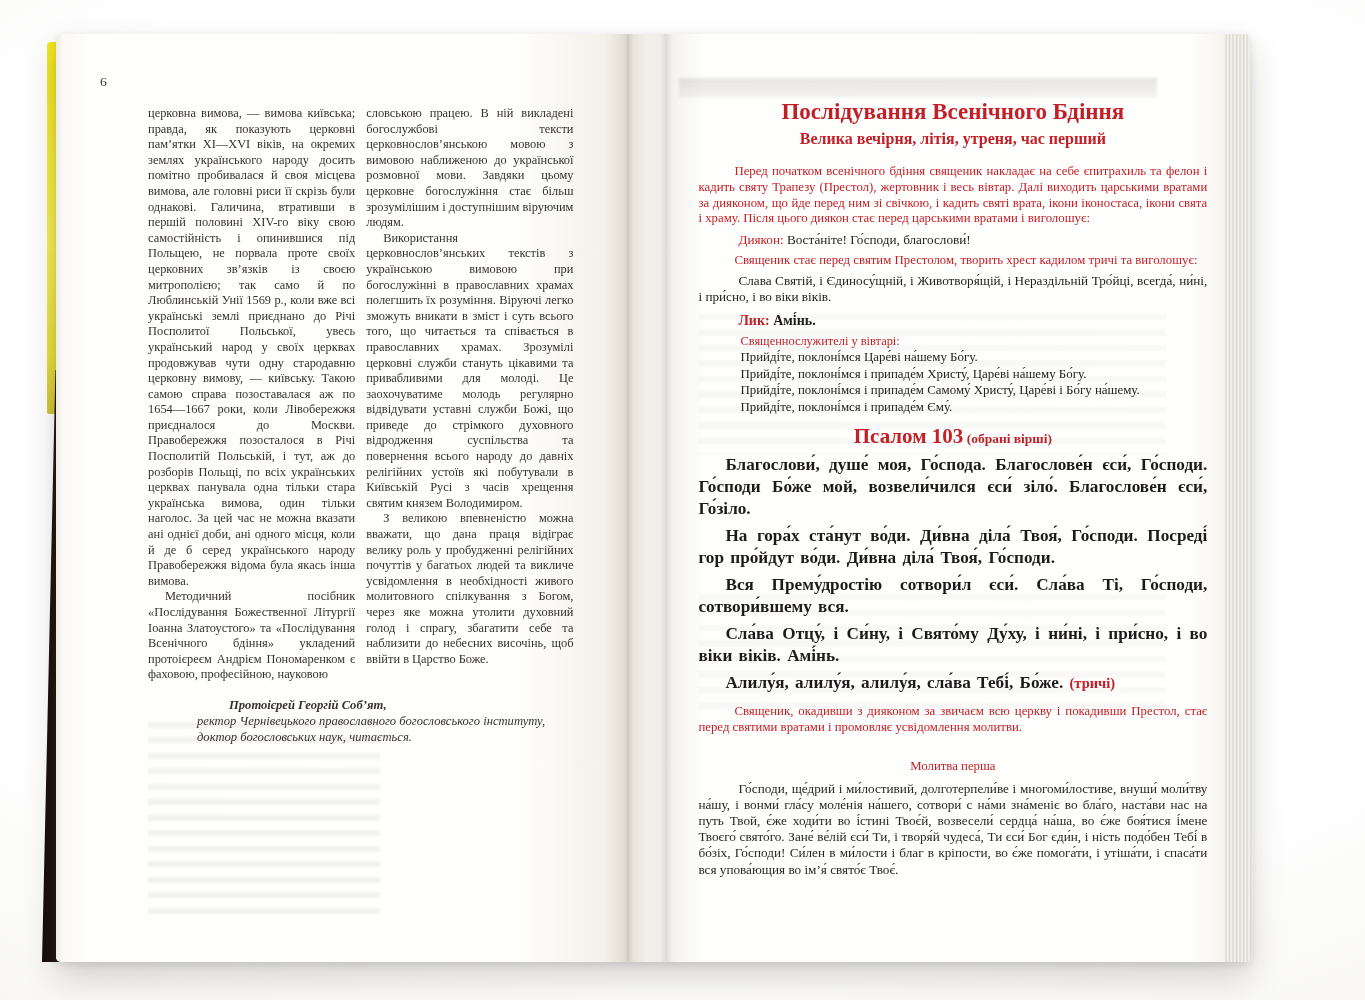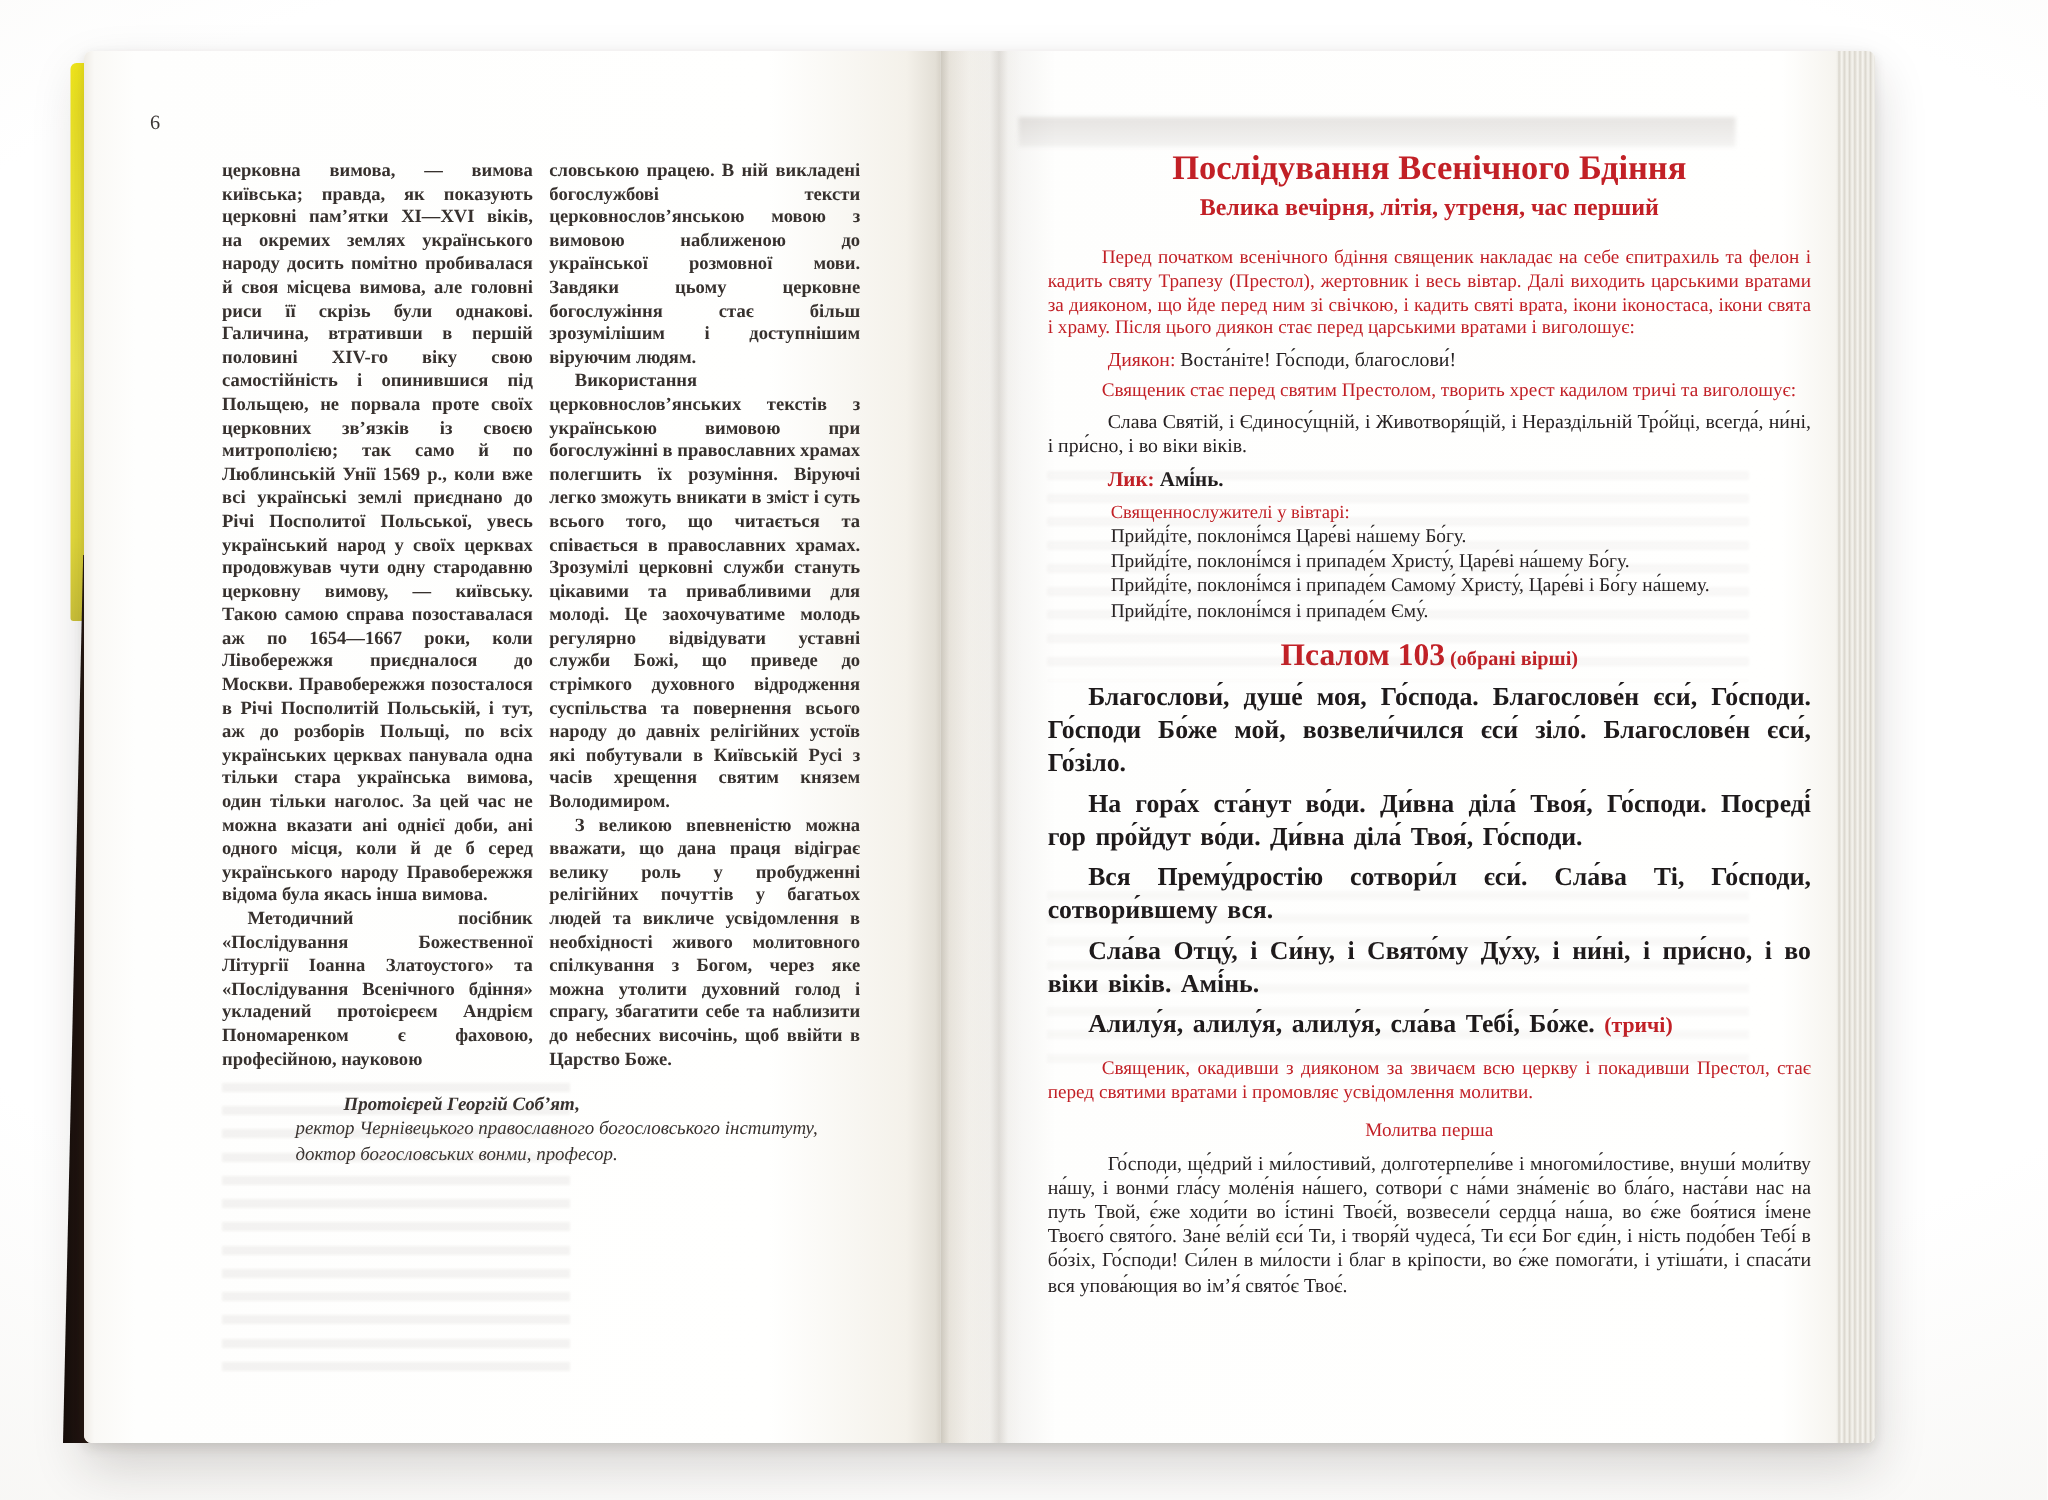--- a/index.html
+++ b/index.html
@@ -45,21 +45,21 @@
     width: 28px; border-radius: 0 5px 5px 0;
     background: repeating-linear-gradient(90deg, #f6f4ef 0px, #efede7 1px, #dad6cd 2px, #f1efe9 3.5px), #eceae3;
   }
   .gutter {
     position: absolute; left: 572px; top: 0; width: 76px; height: 100%; pointer-events: none;
     background: linear-gradient(90deg, rgba(60,45,30,0) 0, rgba(60,45,30,.05) 42%, rgba(60,45,30,.15) 50%, rgba(60,45,30,.05) 58%, rgba(60,45,30,0) 100%);
   }
 
   
   .pagenum { position: absolute; left: 44px; top: 40px; font-size: 13.5px; color: #3a3534; }
-  .cols { display: flex; gap: 11px; font-weight: bold; }
+  .cols { display: flex; gap: 11px; }
   .col { width: 226.5px; }
   .body-p {
     font-size: 12.4px; line-height: 15.6px; text-align: justify; color: #37312e;
     text-indent: 17px; hyphens: auto; -webkit-hyphens: auto;
   }
   .body-p.no-indent { text-indent: 0; }
   .signature { margin-top: 14px; margin-left: 49px; width: 418px; font-style: italic; color: #37312e; }
   .sig-line { font-size: 12.6px; line-height: 16.2px; }
   .sig-line.first { font-weight: bold; text-indent: 32px; }
 
@@ -78,21 +78,21 @@
   .come-line { font-size: 12.9px; line-height: 16.8px; color: #262122; margin-left: 42px; }
   .psalm-head { text-align: center; margin-top: 8px; color: #c22026; }
   .psalm-head .big { font-size: 21px; font-weight: bold; }
   .psalm-head .small { font-size: 13.5px; font-weight: bold; }
   .psalm-p {
     font-size: 17.2px; line-height: 22px; font-weight: bold; color: #1e1a1b;
     text-align: justify; text-indent: 27px; margin-top: 5px; word-spacing: 2px;
   }
   .tritchi { color: #c22026; font-size: 14.5px; }
   .rubric-censing { margin-top: 10px; text-indent: 36px; }
-  .prayer-head { color: #c22026; font-size: 12.8px; text-align: center; margin-top: 9px; }
+  .prayer-head { color: #c22026; font-size: 12.8px; text-align: center; margin-top: 23px; }
   .prayer { font-size: 13.2px; line-height: 16.2px; color: #2a2526; text-align: justify; text-indent: 40px; margin-top: 7px; }
 
   
   .ghost {
     position: absolute; pointer-events: none; opacity: .55; filter: blur(1px);
     background: repeating-linear-gradient(180deg, rgba(110,100,92,.14) 0 6px, transparent 6px 15.5px);
   }
   .ghost-left { left: 92px; top: 688px; width: 232px; height: 198px; }
   .ghost-band {
     position: absolute; left: 52px; top: 44px; width: 478px; height: 20px; pointer-events: none;
@@ -124,21 +124,21 @@
           <div class="col">
             <p class="body-p no-indent">словською працею. В ній викладені богослужбові тексти церковнослов’янською мовою з вимовою наближеною до української розмовної мови. Завдяки цьому церковне богослужіння стає більш зрозумілішим і доступнішим віруючим людям.</p>
             <p class="body-p">Використання церковнослов’янських текстів з українською вимовою при богослужінні в православних храмах полегшить їх розуміння. Віруючі легко зможуть вникати в зміст і суть всього того, що читається та співається в православних храмах. Зрозумілі церковні служби стануть цікавими та привабливими для молоді. Це заохочуватиме молодь регулярно відвідувати уставні служби Божі, що приведе до стрімкого духовного відродження суспільства та повернення всього народу до давніх релігійних устоїв які побутували в Київській Русі з часів хрещення святим князем Володимиром.</p>
             <p class="body-p">З великою впевненістю можна вважати, що дана праця відіграє велику роль у пробудженні релігійних почуттів у багатьох людей та викличе усвідомлення в необхідності живого молитовного спілкування з Богом, через яке можна утолити духовний голод і спрагу, збагатити себе та наблизити до небесних височінь, щоб ввійти в Царство Боже.</p>
           </div>
         </div>
 
         <div class="signature">
           <p class="sig-line first">Протоієрей Георгій Соб’ят,</p>
           <p class="sig-line">ректор Чернівецького православного богословського інституту,</p>
-          <p class="sig-line">доктор богословських вонми, професор.</p>
+          <p class="sig-line">доктор богословських наук, читається.</p>
         </div>
 
         <div class="ghost ghost-left"></div>
       </section>
 
       <section class="page right">
         <div class="ghost-band"></div>
         <div class="ghost ghost-r1"></div>
         <div class="ghost ghost-r2"></div>
 

